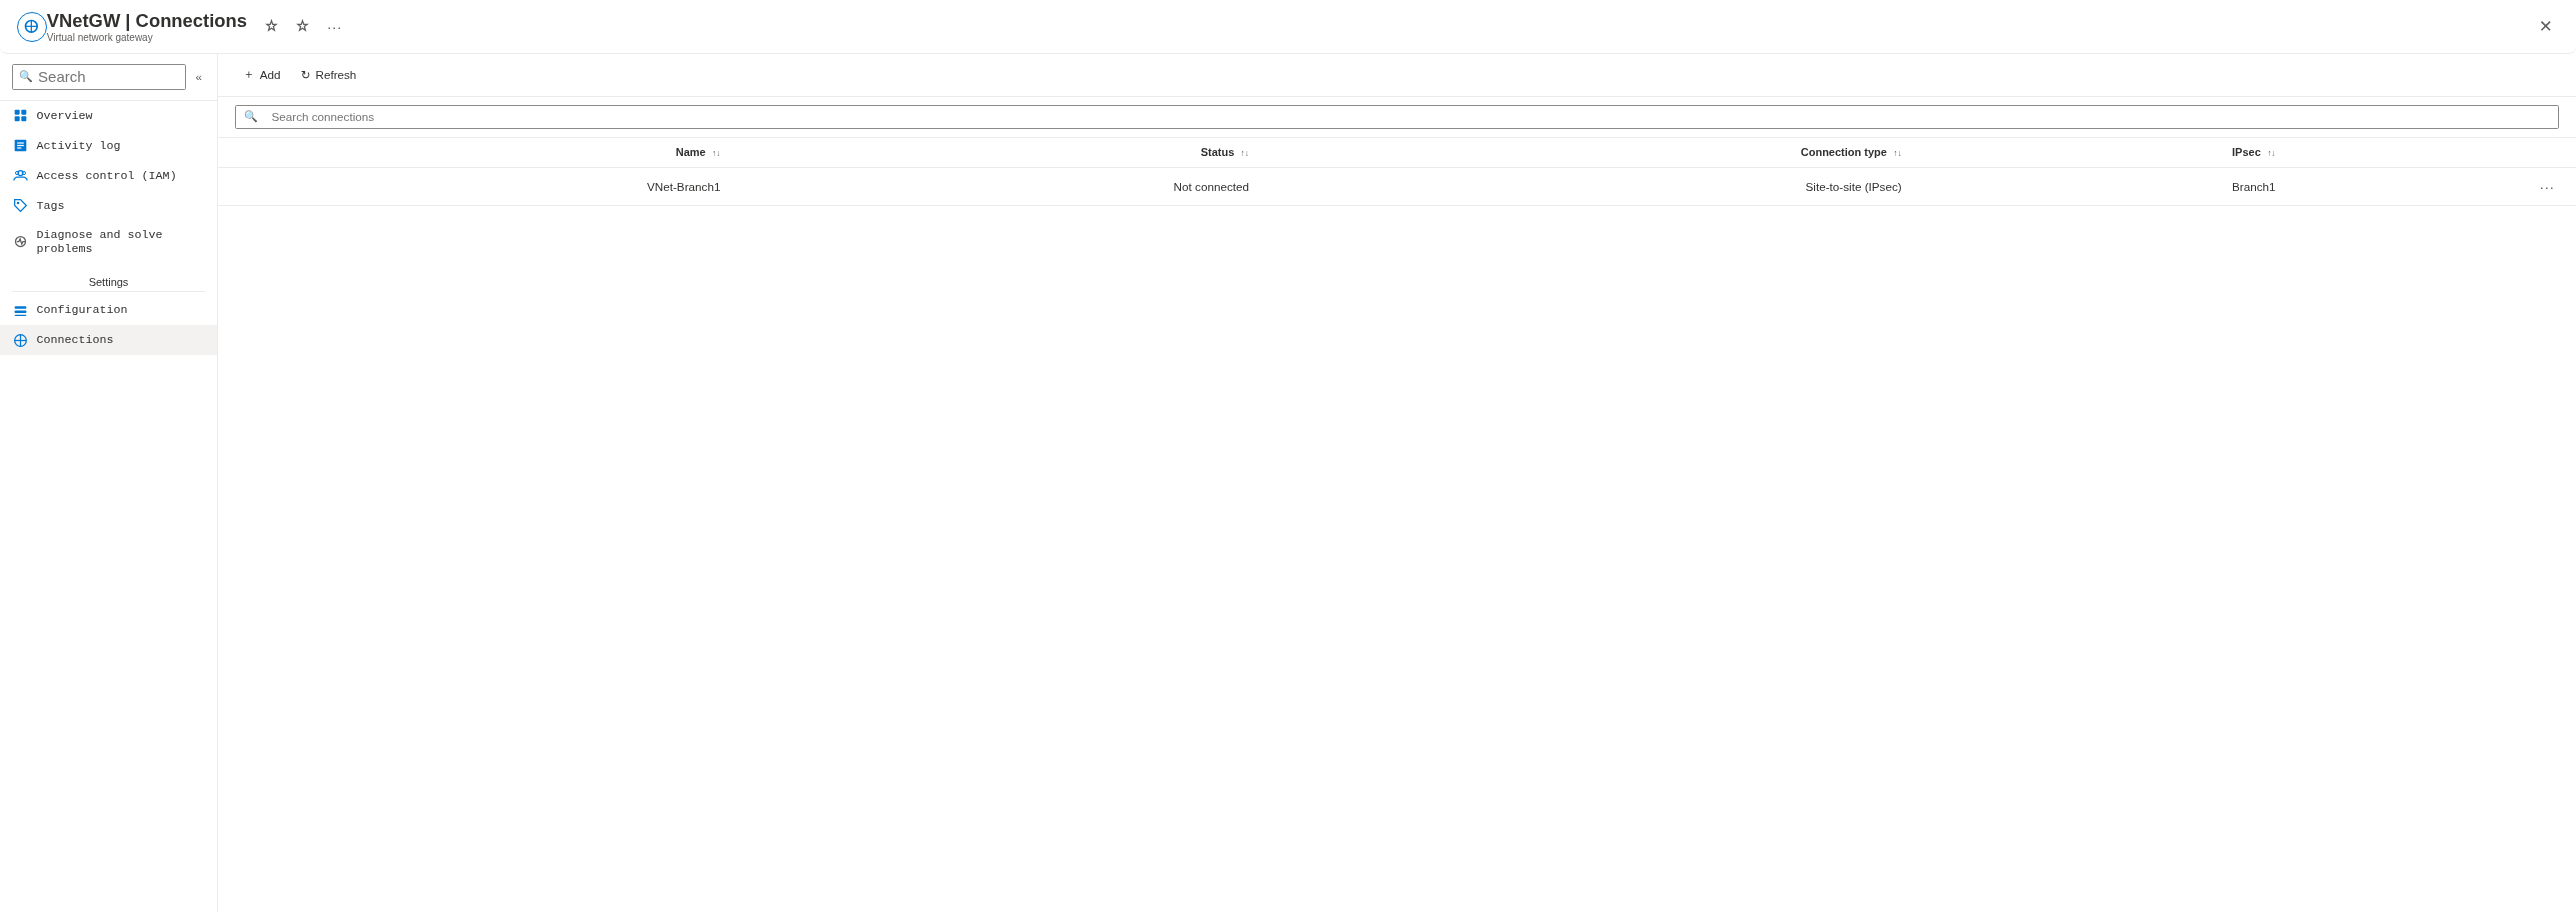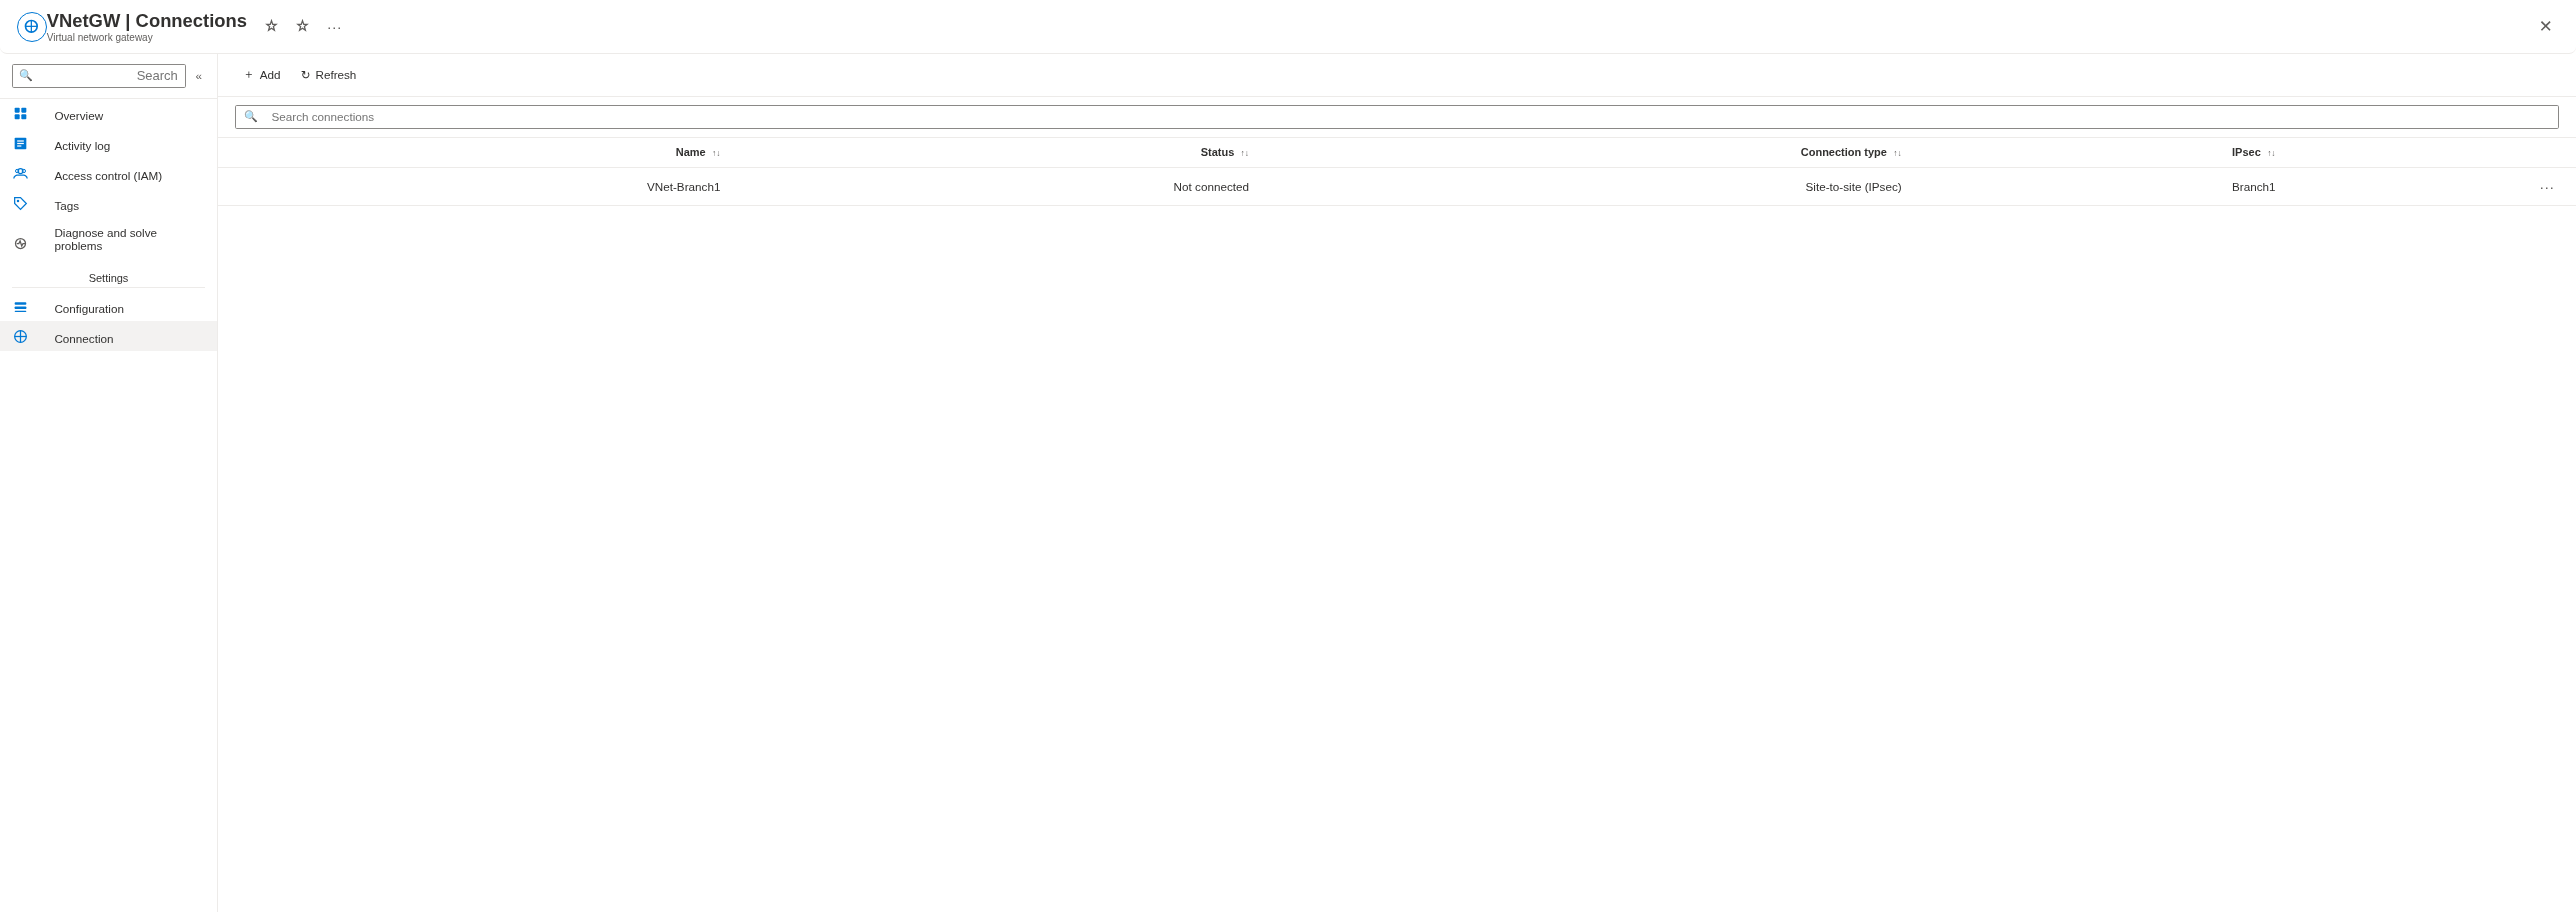--- a/index.html
+++ b/index.html
@@ -93,25 +93,24 @@
       display: flex;
       align-items: center;
       border: 0.8px solid #8a8886;
       border-radius: 1.7px;
       padding: 3.3px 6.7px;
       background: #fff;
     }
     .sidebar-search-input-wrap input {
       border: none;
       outline: none;
-      font-size: 13px;
+      font-size: 15px;
       color: #323130;
       width: 100%;
       background: transparent;
-      text-align: right;
     }
     .search-icon-sm {
       color: #605e5c;
       margin-right: 5px;
       font-size: 11px;
     }
     .collapse-btn {
       background: none;
       border: none;
       cursor: pointer;
@@ -126,25 +125,26 @@
     .sidebar-scroll-content {
       overflow-y: auto;
       flex: 1;
       position: relative;
     }
     .sidebar-scroll-content::-webkit-scrollbar { width: 5px; }
     .sidebar-scroll-content::-webkit-scrollbar-thumb { background: #c8c6c4; border-radius: 2.5px; }
 
     .nav-item {
       display: flex;
-      align-items: flex-end;
+      align-items: center;
       padding: 6.7px 11.7px;
       cursor: pointer;
-      gap: 26px;
-      color: #323130;
+      gap: 8px;
+      color: #323130;
+      font-family: Liberation Mono, monospace;
     }
     .nav-item.active { background: #f3f2f1; }
     .nav-icon {
       width: 16.7px;
       height: 16.7px;
       flex-shrink: 0;
       display: flex;
       align-items: center;
       justify-content: center;
     }
@@ -409,21 +409,21 @@
         </div>
 
         <div class="nav-item active">
           <div class="nav-icon">
             <svg width="15" height="15" viewBox="0 0 18 18" fill="none">
               <circle cx="9" cy="9" r="7" stroke="#0078d4" stroke-width="1.5" fill="none"></circle>
               <line x1="9" y1="2" x2="9" y2="16" stroke="#0078d4" stroke-width="1.5"></line>
               <line x1="2" y1="9" x2="16" y2="9" stroke="#0078d4" stroke-width="1.5"></line>
             </svg>
           </div>
-          <span class="nav-label">Connection</span>
+          <span class="nav-label">Connections</span>
         </div>
       </div>
     </div>
 
     <div class="main-content">
 
       <div class="toolbar">
         <button class="toolbar-btn">
           <span class="toolbar-btn-icon">＋</span>
           <span>Add</span>

